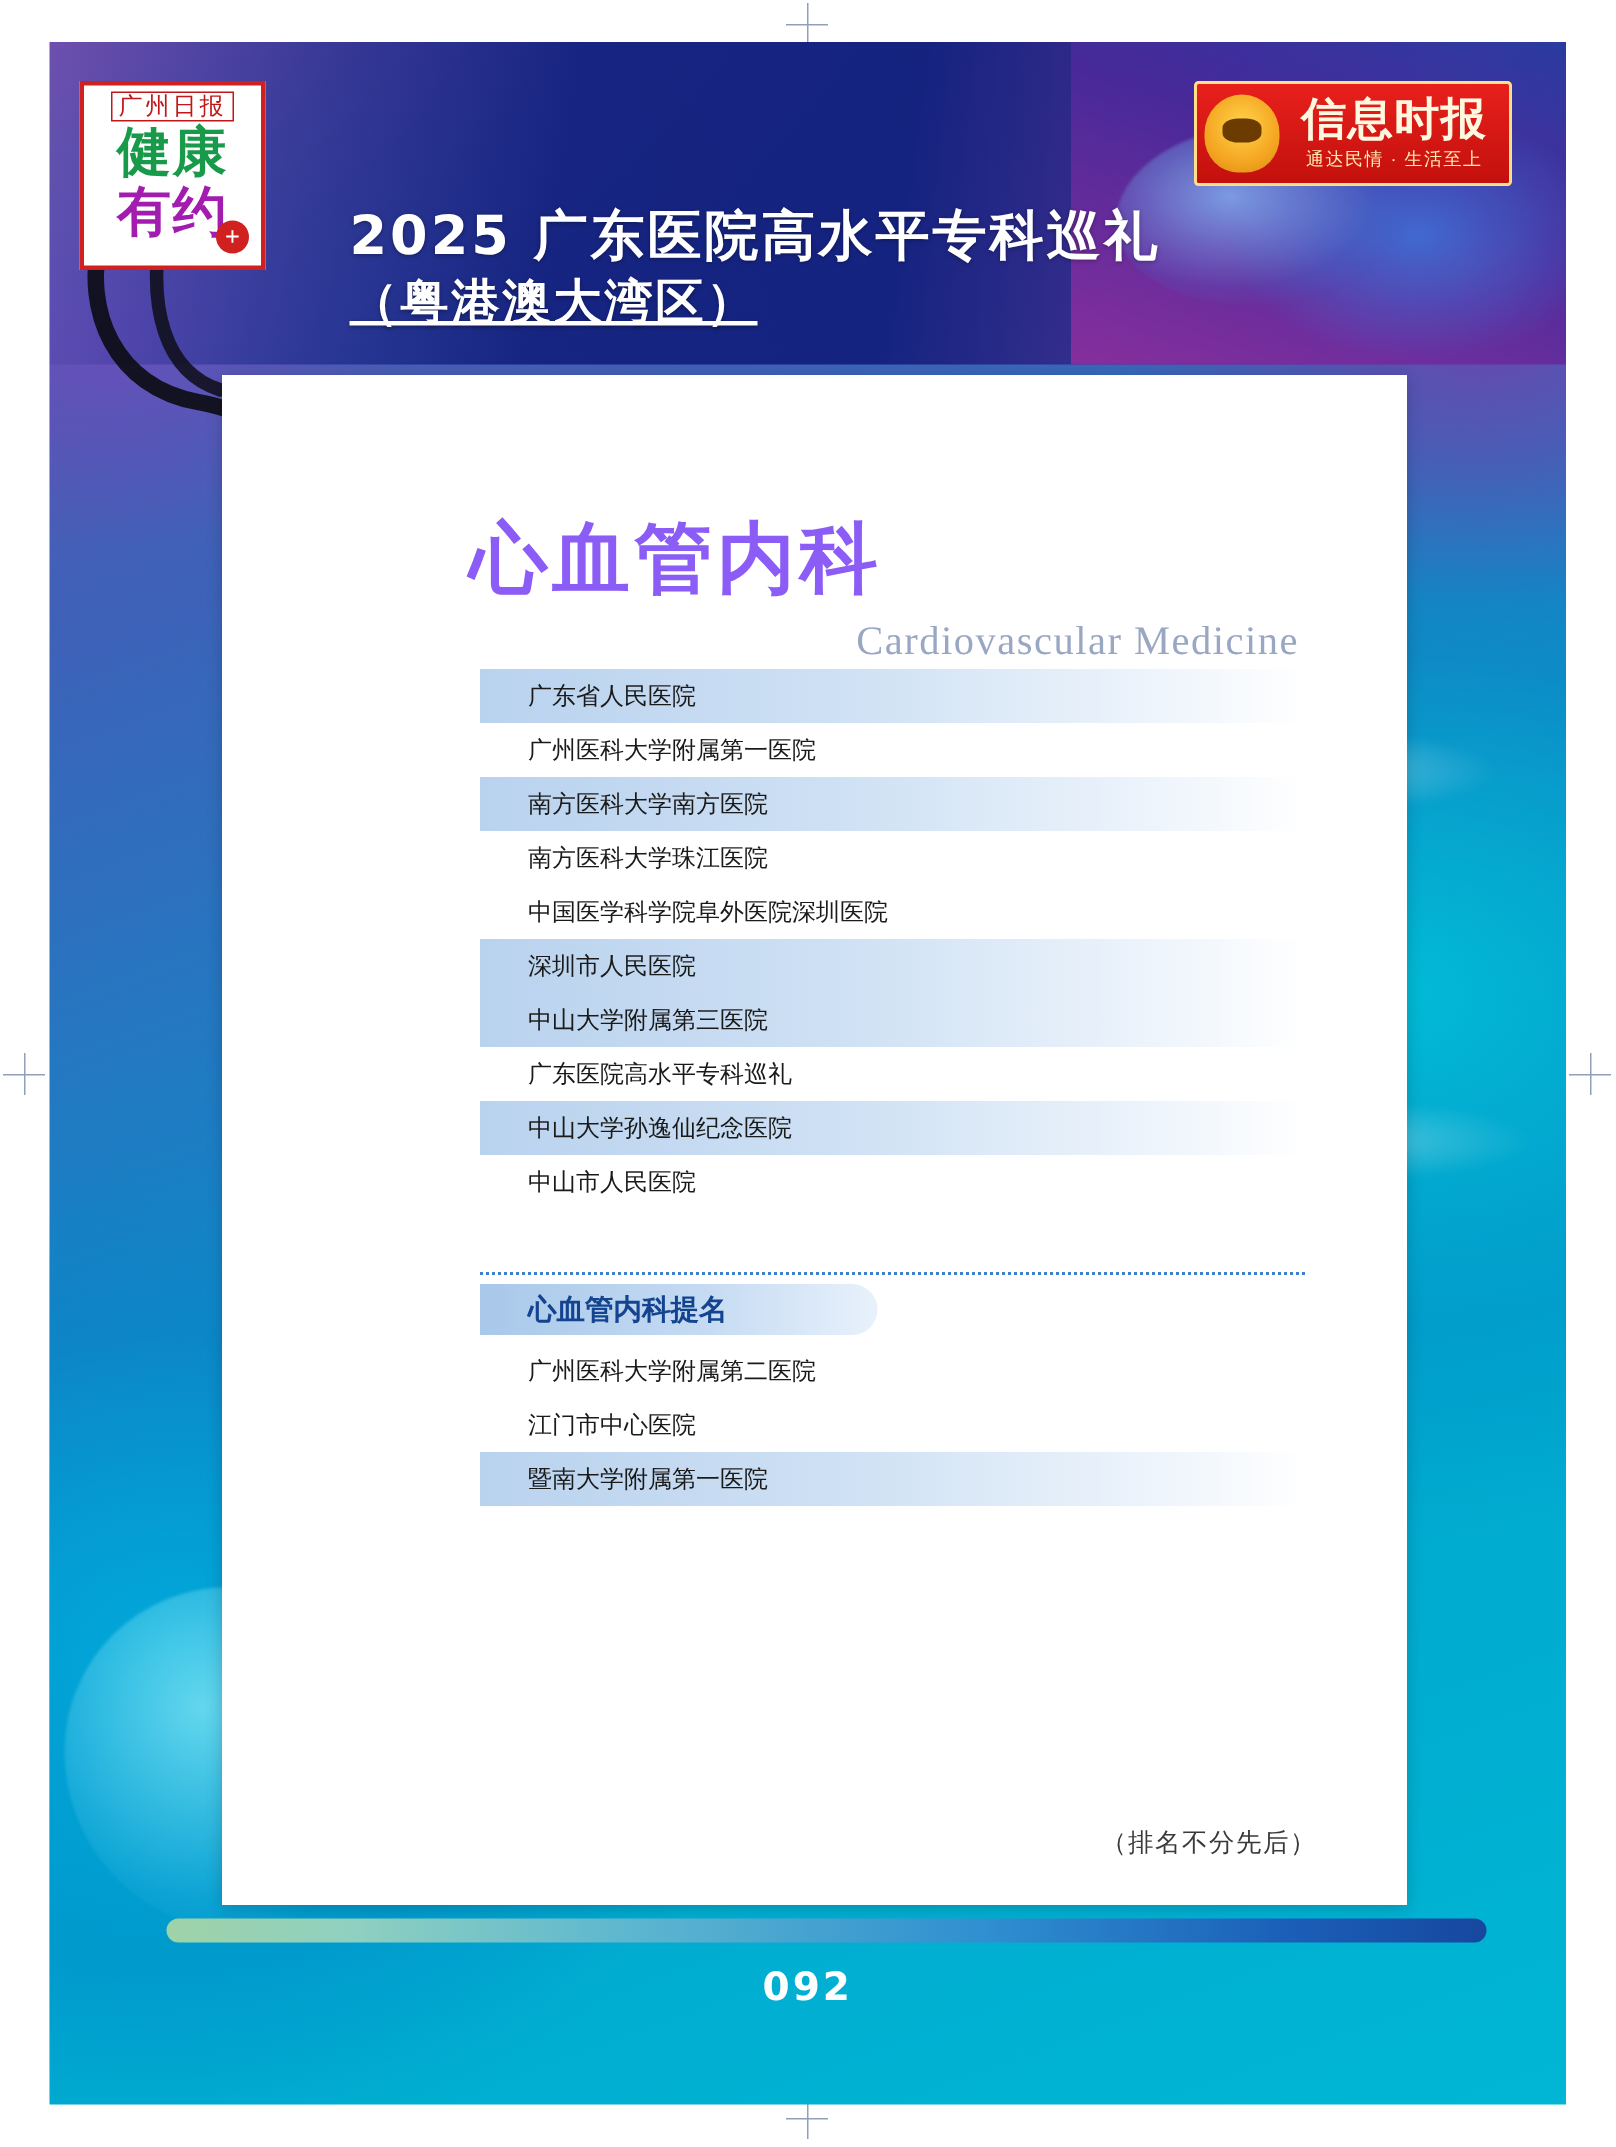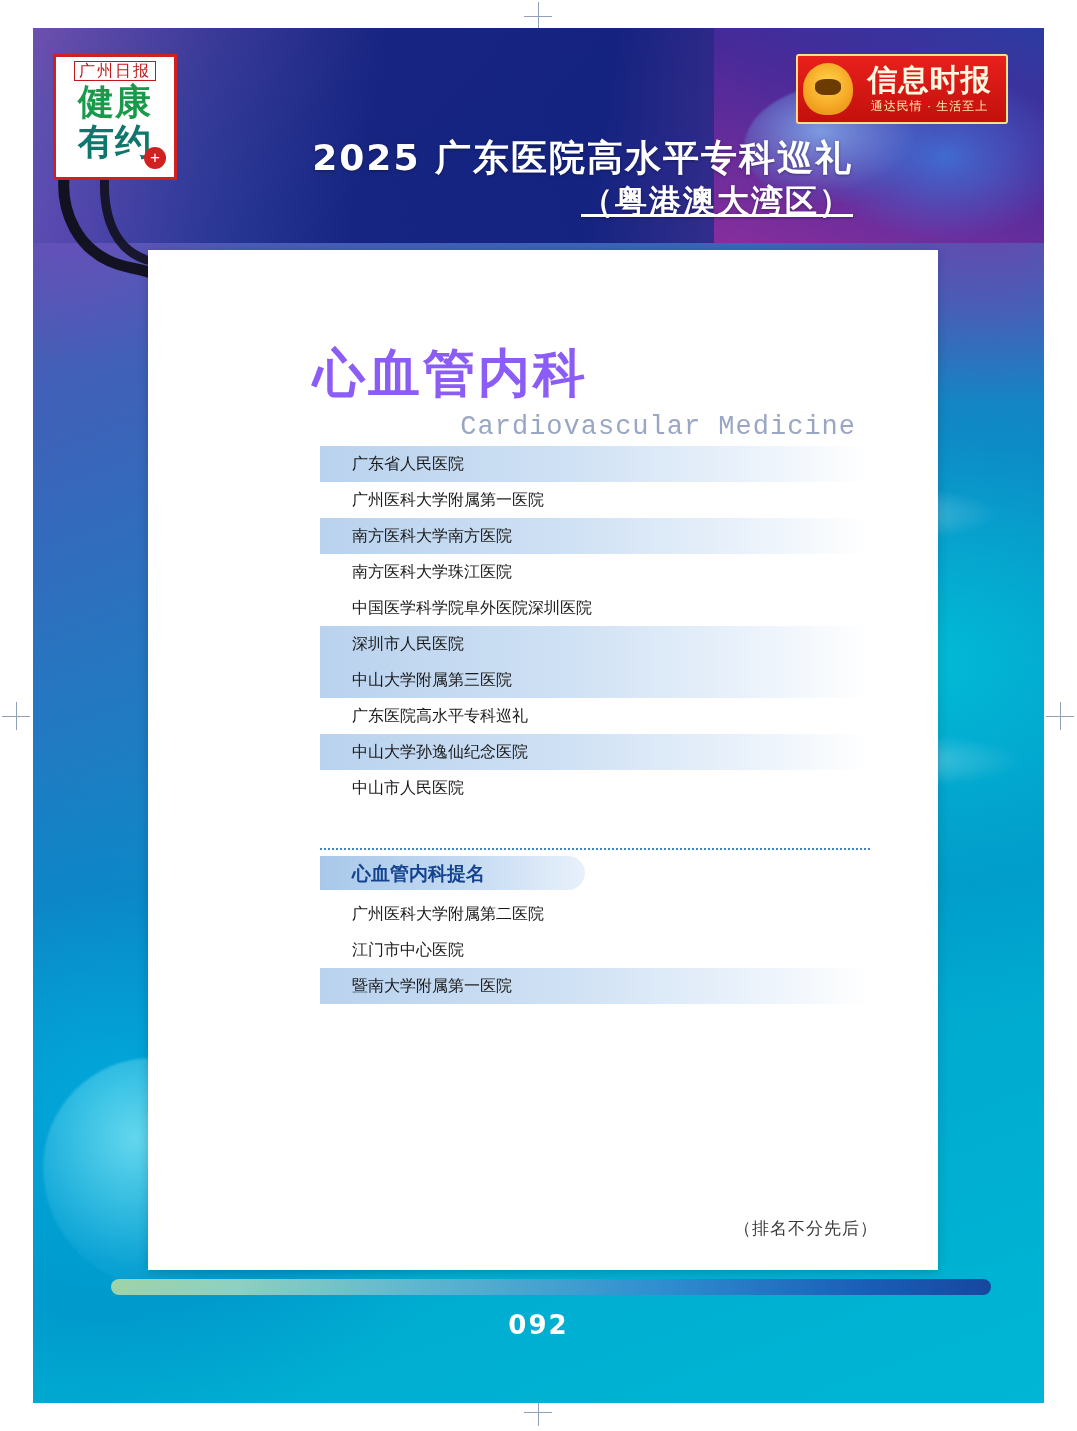--- a/index.html
+++ b/index.html
@@ -142,21 +142,21 @@
   .logo-gz .line2 {
     font-family: "DejaVu Serif", serif;
     color: #189a4a;
     font-weight: bold;
     font-size: 36px;
     line-height: 40px;
     letter-spacing: 1px;
   }
   .logo-gz .line3 {
     font-family: "DejaVu Serif", serif;
-    color: #0f766e;
+    color: #a21caf;
     font-weight: bold;
     font-size: 36px;
     line-height: 40px;
     letter-spacing: 1px;
   }
   .logo-gz .plus {
     position: absolute;
     right: 8px;
     bottom: 8px;
     width: 22px;
@@ -216,21 +216,21 @@
     letter-spacing: 1px;
     color: #ffe9b0;
     margin-top: 1px;
   }
 
   .header-title {
     position: absolute;
     left: 200px;
     top: 108px;
     width: 620px;
-    text-align: right;
+    text-align: left;
     color: #ffffff;
     font-family: "DejaVu Sans", sans-serif;
   }
   .header-title .t1 {
     font-size: 36px;
     font-weight: bold;
     letter-spacing: 2px;
     line-height: 44px;
     text-shadow: 0 1px 3px rgba(0,0,0,0.35);
   }
@@ -260,23 +260,23 @@
     top: 95px;
     font-family: "DejaVu Sans", sans-serif;
     font-weight: bold;
     font-size: 52px;
     line-height: 56px;
     color: #8b5cf6;
     letter-spacing: 3px;
   }
   .dept-sub {
     position: absolute;
-    right: 82px;
+    right: 72px;
     top: 162px;
-    font-family: Liberation Mono, monospace;
+    font-family: Liberation Serif, serif;
     font-size: 27px;
     color: #9aa7c4;
     letter-spacing: 1px;
   }
 
   .list {
     position: absolute;
     left: 172px;
     top: 196px;
     width: 550px;

